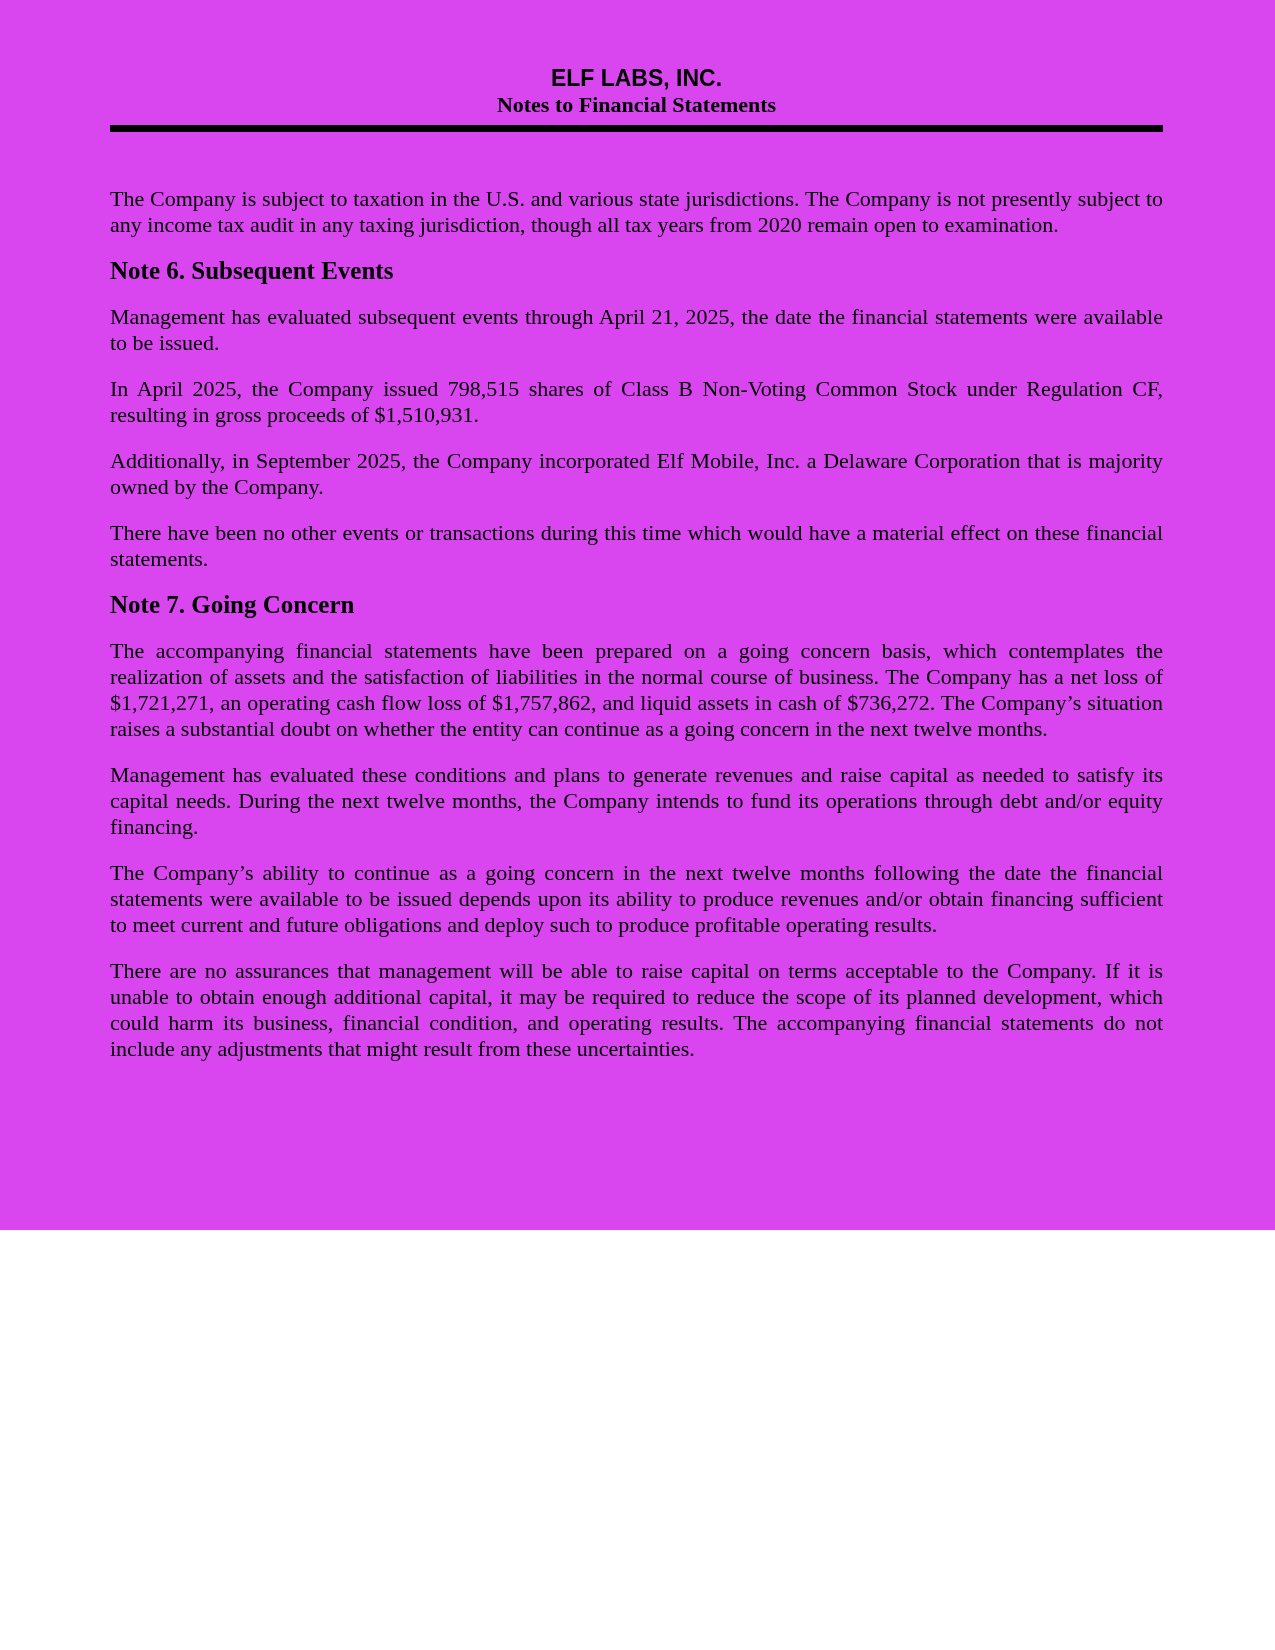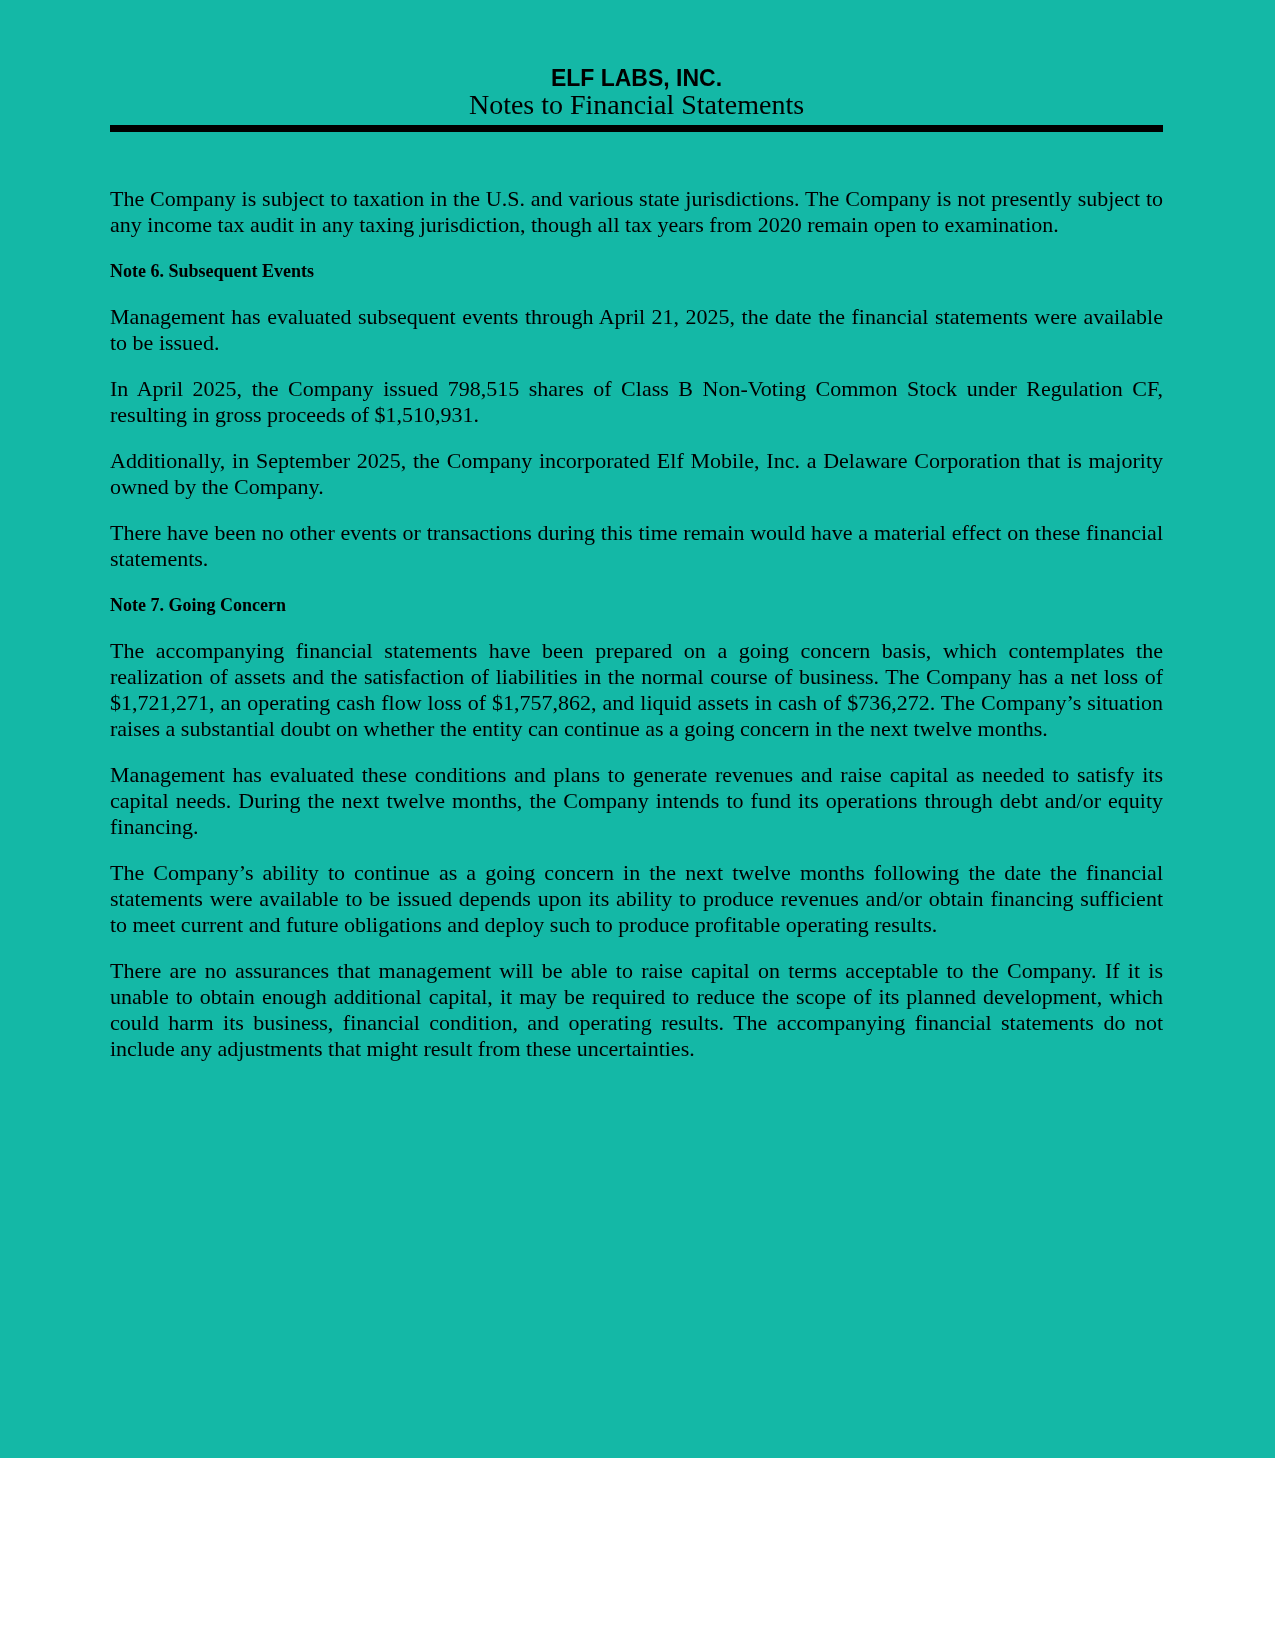--- a/index.html
+++ b/index.html
@@ -1,56 +1,56 @@
 <!DOCTYPE html>
 <html><head>
 <meta charset="utf-8">
 <style>
   * { margin: 0; padding: 0; box-sizing: border-box; }
   html, body { background: #ffffff; }
   .page {
     position: relative;
     width: 1275px;
-    height: 1458px;
+    height: 1230px;
     margin: 0 auto;
-    background: #14b8a6;
+    background: #d946ef;
     color: #000000;
     font-family: "Liberation Serif", serif;
     padding: 64px 112px 0 110px;
   }
   .doc-header {
     text-align: center;
     border-bottom: 7px solid #000000;
     padding-bottom: 8px;
   }
   .company-name {
     font-family: "Liberation Sans", sans-serif;
     font-weight: bold;
     font-size: 23px;
     line-height: 28px;
     letter-spacing: 0px;
   }
   .doc-subtitle {
     font-family: "Liberation Serif", serif;
-    font-weight: normal;
-    font-size: 28px;
+    font-weight: bold;
+    font-size: 22px;
     line-height: 25px;
   }
   .doc-body {
     margin-top: 54px;
   }
   .para {
     font-size: 22px;
     line-height: 26px;
     text-align: justify;
     text-justify: inter-word;
     margin-bottom: 20px;
   }
   .section-heading {
-    font-size: 18px;
+    font-size: 25px;
     line-height: 26px;
     font-weight: bold;
     text-align: left;
     margin-bottom: 20px;
   }
 </style>
 </head>
 <body>
 
 <div class="page">
@@ -64,21 +64,21 @@
     <p class="para">The Company is subject to taxation in the U.S. and various state jurisdictions. The Company is not presently subject to any income tax audit in any taxing jurisdiction, though all tax years from 2020 remain open to examination.</p>
 
     <p class="section-heading">Note 6. Subsequent Events</p>
 
     <p class="para">Management has evaluated subsequent events through April 21, 2025, the date the financial statements were available to be issued.</p>
 
     <p class="para">In April 2025, the Company issued 798,515 shares of Class B Non-Voting Common Stock under Regulation CF, resulting in gross proceeds of $1,510,931.</p>
 
     <p class="para">Additionally, in September 2025, the Company incorporated Elf Mobile, Inc. a Delaware Corporation that is majority owned by the Company.</p>
 
-    <p class="para">There have been no other events or transactions during this time remain would have a material effect on these financial statements.</p>
+    <p class="para">There have been no other events or transactions during this time which would have a material effect on these financial statements.</p>
 
     <p class="section-heading">Note 7. Going Concern</p>
 
     <p class="para">The accompanying financial statements have been prepared on a going concern basis, which contemplates the realization of assets and the satisfaction of liabilities in the normal course of business. The Company has a net loss of $1,721,271, an operating cash flow loss of $1,757,862, and liquid assets in cash of $736,272. The Company’s situation raises a substantial doubt on whether the entity can continue as a going concern in the next twelve months.</p>
 
     <p class="para">Management has evaluated these conditions and plans to generate revenues and raise capital as needed to satisfy its capital needs. During the next twelve months, the Company intends to fund its operations through debt and/or equity financing.</p>
 
     <p class="para">The Company’s ability to continue as a going concern in the next twelve months following the date the financial statements were available to be issued depends upon its ability to produce revenues and/or obtain financing sufficient to meet current and future obligations and deploy such to produce profitable operating results.</p>
 
     <p class="para">There are no assurances that management will be able to raise capital on terms acceptable to the Company. If it is unable to obtain enough additional capital, it may be required to reduce the scope of its planned development, which could harm its business, financial condition, and operating results. The accompanying financial statements do not include any adjustments that might result from these uncertainties.</p>

